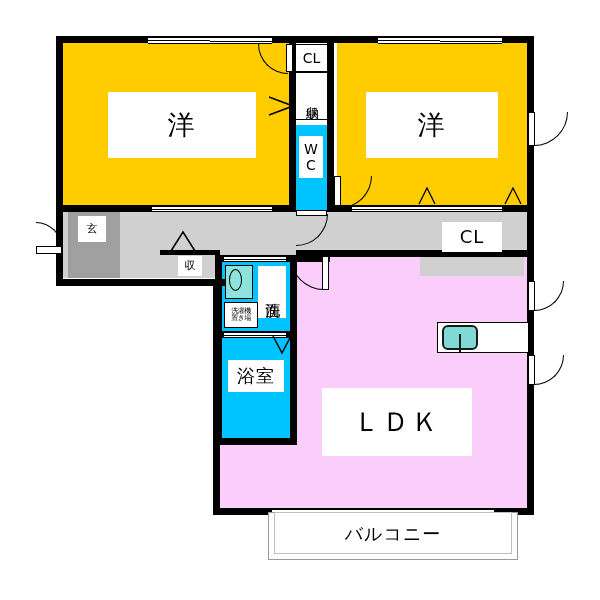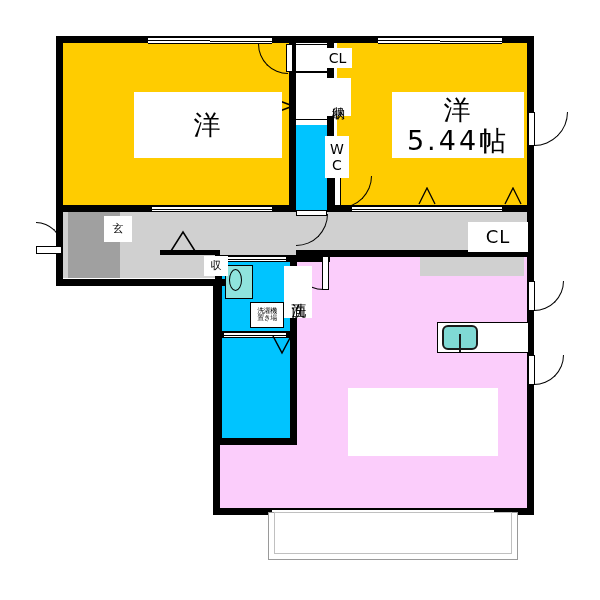--- a/index.html
+++ b/index.html
@@ -37,21 +37,20 @@
     position: absolute;
     background: #ffffff;
     color: #000000;
     text-align: left;
     line-height: 1.15;
     white-space: pre;
     display: flex;
     flex-direction: column;
     align-items: center;
     justify-content: center;
-    margin-left: 26px;
   }
   .label.nobg { background: transparent; }
   .lbl-big   { font-size: 27px; letter-spacing: 2px; }
   .lbl-big2  { font-size: 27px; letter-spacing: 3px; }
   .lbl-med   { font-size: 18px; letter-spacing: 1px; }
   .lbl-sm    { font-size: 14px; letter-spacing: 0px; }
   .lbl-xs    { font-size: 11px; letter-spacing: 0px; }
   .lbl-tiny  { font-size: 7px; letter-spacing: -0.5px; line-height: 1.05; }
   .lbl-vert  { writing-mode: vertical-rl; font-size: 15px; letter-spacing: 1px; }
 
@@ -239,26 +238,27 @@
 
   <div class="abs vanity" style="left:225px; top:265px; width:28px; height:34px;"></div>
   <div class="abs vanity-bowl" style="left:229px; top:269px; width:13px; height:22px;"></div>
 
   <div class="label" style="left:108px; top:92px; width:148px; height:66px;">
     <span class="lbl-big">洋</span>
   </div>
 
   <div class="label" style="left:366px; top:92px; width:132px; height:66px;">
     <span class="lbl-big">洋</span>
-    <span class="lbl-big2">5.44帖</span>
   </div>
 
   <div class="label" style="left:322px; top:388px; width:150px; height:68px;">
-  </div>
-
+    <span class="lbl-big">ＬＤＫ</span>
+  </div>
+
+  <div class="label lbl-med" style="left:228px; top:360px; width:56px; height:32px;">浴室</div>
 
   <div class="label" style="left:258px; top:266px; width:28px; height:52px;">
     <span class="lbl-vert">洗面</span>
   </div>
 
   <div class="label lbl-tiny" style="left:224px; top:302px; width:32px; height:24px; border:1px solid #000;">
     <span>洗濯機</span>
     <span>置き場</span>
   </div>
 
@@ -274,14 +274,15 @@
   </div>
 
   <div class="label lbl-med" style="left:442px; top:222px; width:60px; height:30px;">CL</div>
 
   <div class="label lbl-xs" style="left:178px; top:256px; width:24px; height:20px;">収</div>
 
   <div class="label lbl-xs" style="left:78px; top:216px; width:28px; height:26px;">玄</div>
 
   <div class="abs balcony-box" style="left:268px; top:512px; width:250px; height:48px;"></div>
   <div class="abs balcony-inner" style="left:274px; top:512px; width:238px; height:42px;"></div>
+  <div class="label lbl-med nobg" style="left:300px; top:520px; width:186px; height:28px; background:#ffffff;">バルコニー</div>
 
 </div>
 
 </body></html>

